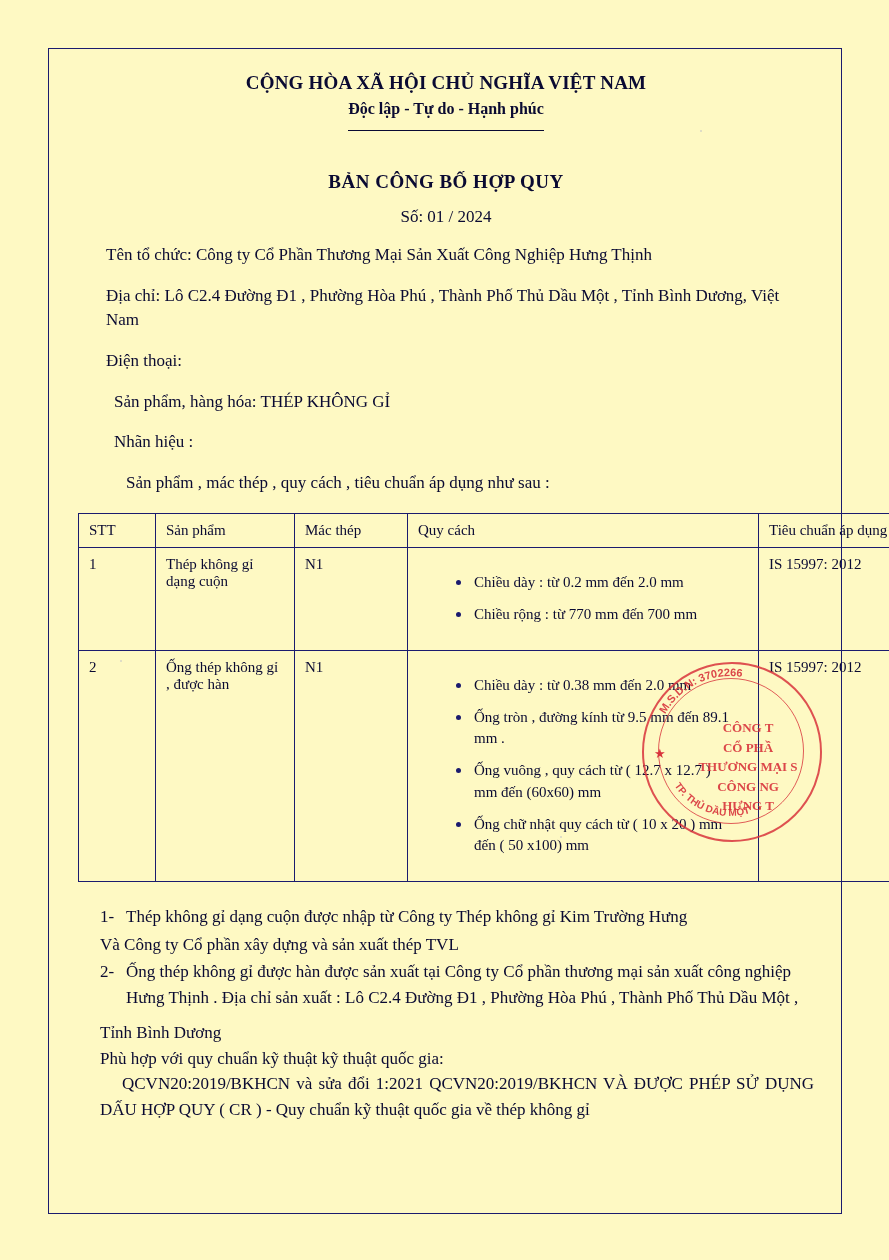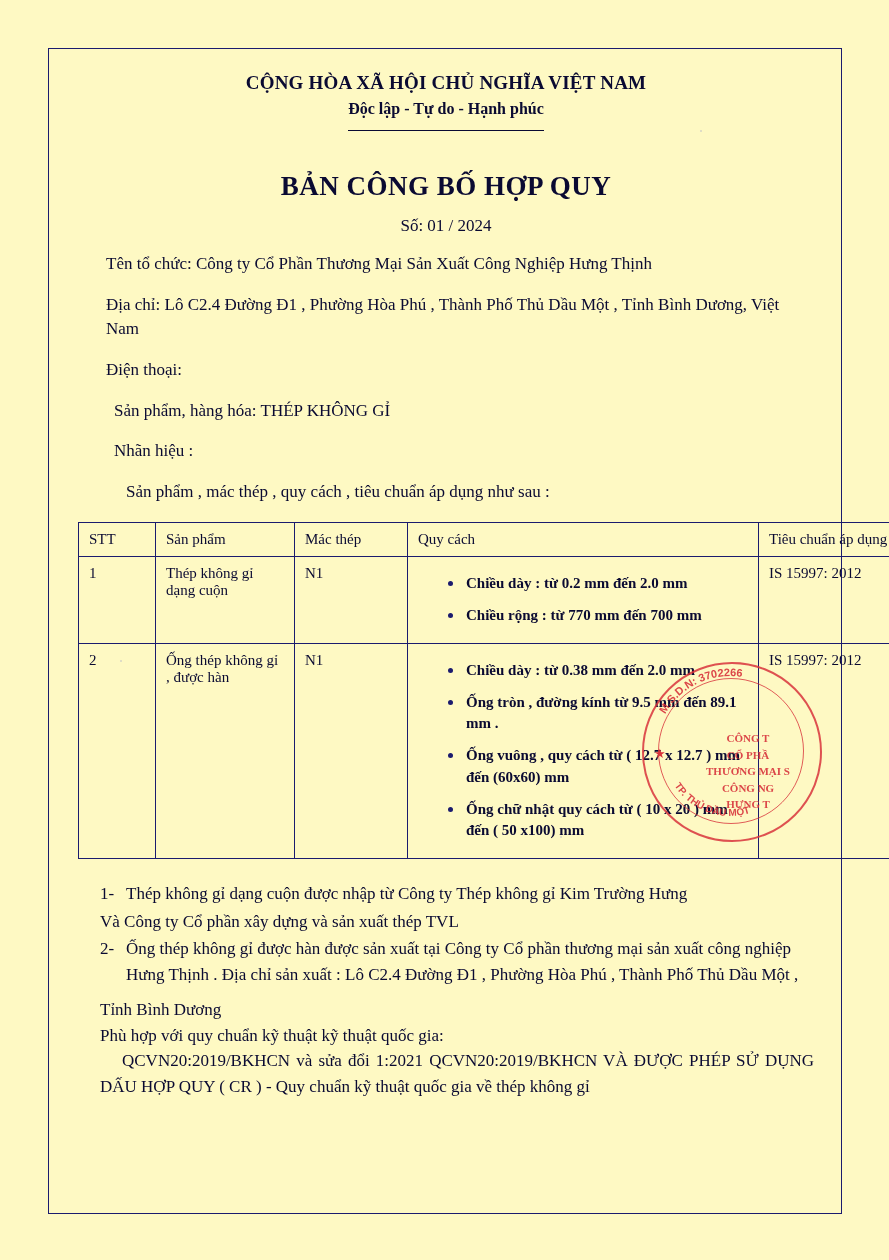--- a/index.html
+++ b/index.html
@@ -47,21 +47,21 @@
   }
   .national-sub {
     font-size: 16px;
     font-weight: bold;
     margin-top: 6px;
     display: inline-block;
     border-bottom: 1.5px solid #0a0a32;
     padding-bottom: 12px;
   }
   .doc-title {
-    font-size: 27px;
+    font-size: 19px;
     font-weight: bold;
     margin-top: 40px;
     letter-spacing: 0.5px;
   }
   .doc-number {
     font-size: 17px;
     margin-top: 14px;
   }
 
   .field-line {
@@ -94,24 +94,23 @@
   }
   .col-stt { width: 56px; text-align: center; }
   .col-sp  { width: 118px; }
   .col-mac { width: 92px; text-align: center; }
   .col-qc  { width: 330px; }
   .col-tc  { width: 140px; }
 
   td.center-cell { text-align: center; }
 
   ul.bullets {
-    margin: 8px;
+    margin: 16px;
     padding-left: 22px;
     list-style: none;
-    font-weight: bold;
   }
   ul.bullets li {
     position: relative;
     margin-bottom: 10px;
     line-height: 1.45;
     padding-left: 18px;
   }
   ul.bullets li:last-child { margin-bottom: 2px; }
   ul.bullets li::before {
     content: "";
@@ -175,24 +174,24 @@
     left: 16px; top: 16px;
     width: 144px;
     height: 144px;
     border: 1.2px solid #d8343c;
     border-radius: 50%;
     opacity: 0.8;
   }
   .stamp-text {
     position: absolute;
     left: 46px;
-    top: 68px;
+    top: 56px;
     width: 120px;
     color: #d8343c;
-    font-size: 11px;
+    font-size: 13px;
     font-weight: bold;
     line-height: 1.5;
     text-align: center;
     opacity: 0.9;
   }
   .stamp-arc {
     position: absolute;
     left: 0; top: 0;
     width: 176px;
     height: 176px;

